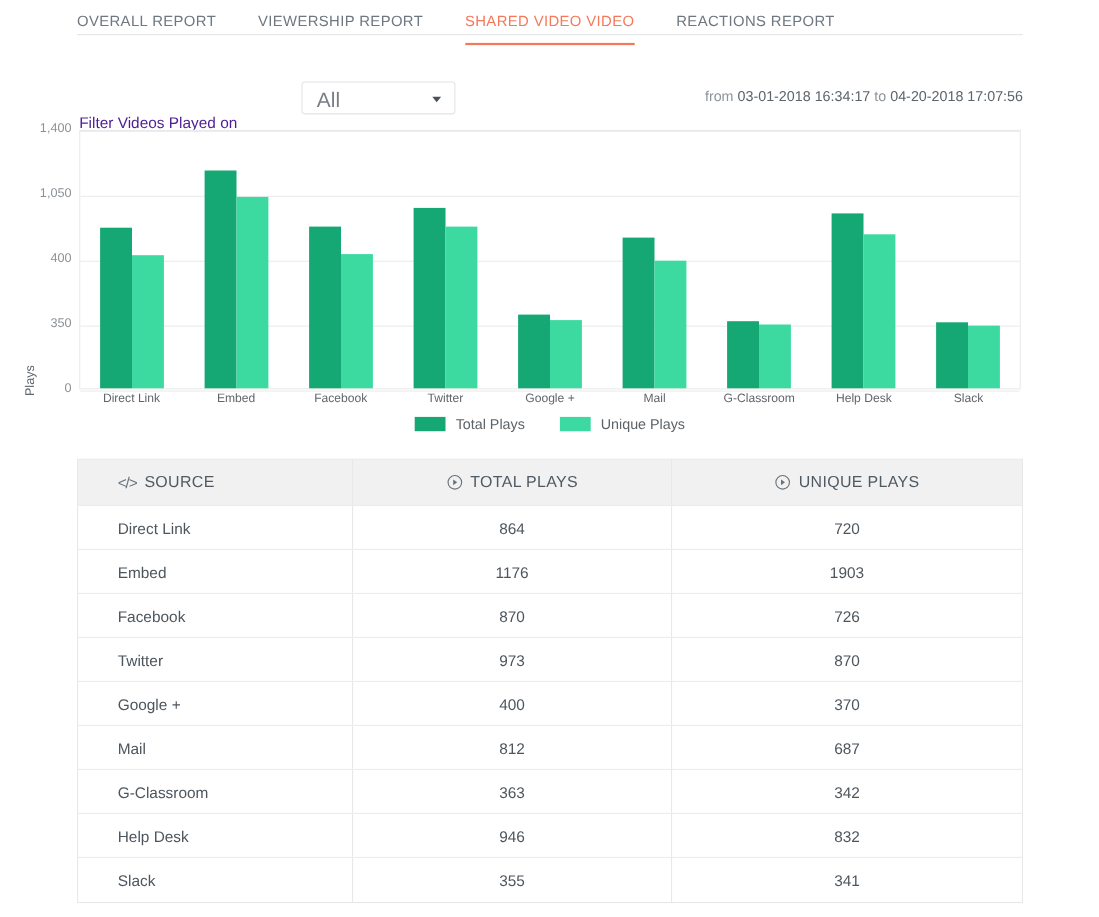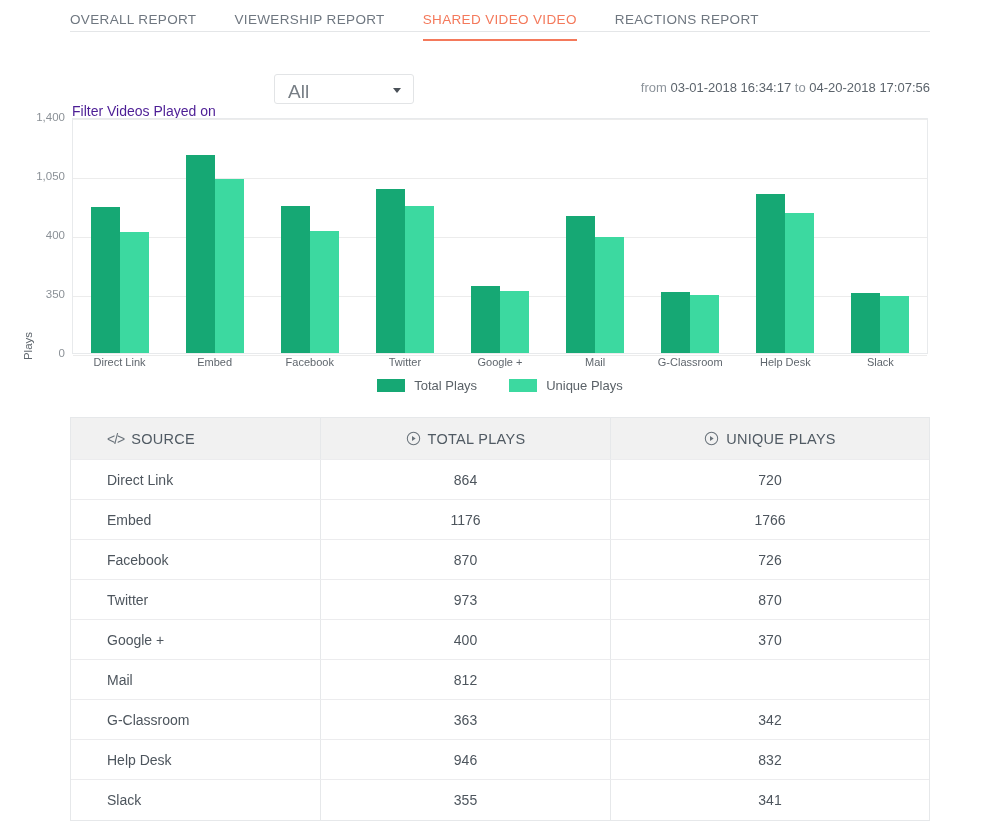--- a/index.html
+++ b/index.html
@@ -373,40 +373,41 @@
     </div>
   <div class="tbody" id="tbody">
       <div class="trow">
         <div class="tcell c-source">Direct Link</div>
         <div class="tcell c-total">864</div>
         <div class="tcell c-unique">720</div>
       </div>
       <div class="trow">
         <div class="tcell c-source">Embed</div>
         <div class="tcell c-total">1176</div>
-        <div class="tcell c-unique">1766</div>
+        <div class="tcell c-unique">1903</div>
       </div>
       <div class="trow">
         <div class="tcell c-source">Facebook</div>
         <div class="tcell c-total">870</div>
         <div class="tcell c-unique">726</div>
       </div>
       <div class="trow">
         <div class="tcell c-source">Twitter</div>
         <div class="tcell c-total">973</div>
         <div class="tcell c-unique">870</div>
       </div>
       <div class="trow">
         <div class="tcell c-source">Google +</div>
         <div class="tcell c-total">400</div>
         <div class="tcell c-unique">370</div>
       </div>
       <div class="trow">
         <div class="tcell c-source">Mail</div>
         <div class="tcell c-total">812</div>
+        <div class="tcell c-unique">687</div>
       </div>
       <div class="trow">
         <div class="tcell c-source">G-Classroom</div>
         <div class="tcell c-total">363</div>
         <div class="tcell c-unique">342</div>
       </div>
       <div class="trow">
         <div class="tcell c-source">Help Desk</div>
         <div class="tcell c-total">946</div>
         <div class="tcell c-unique">832</div>

